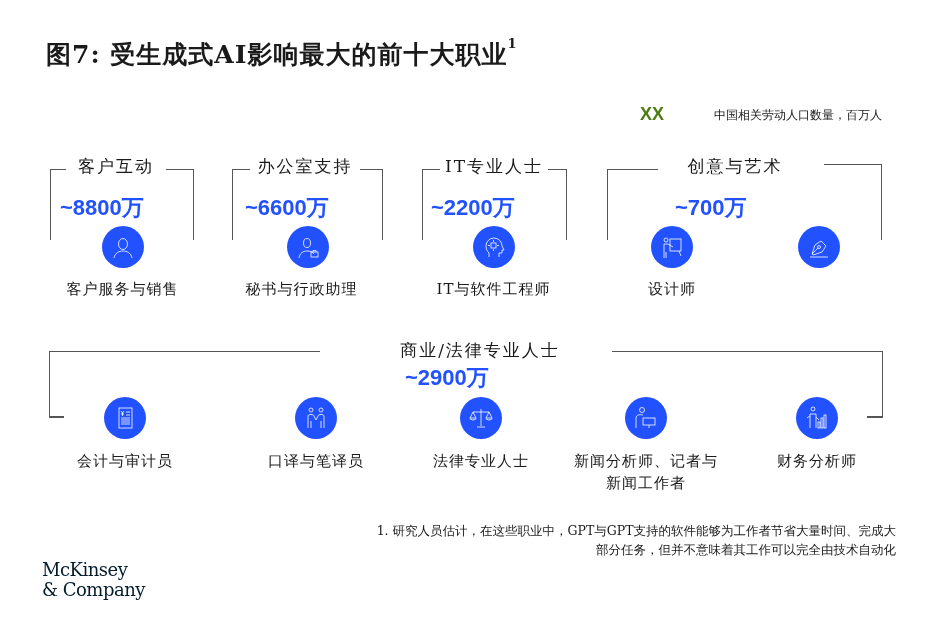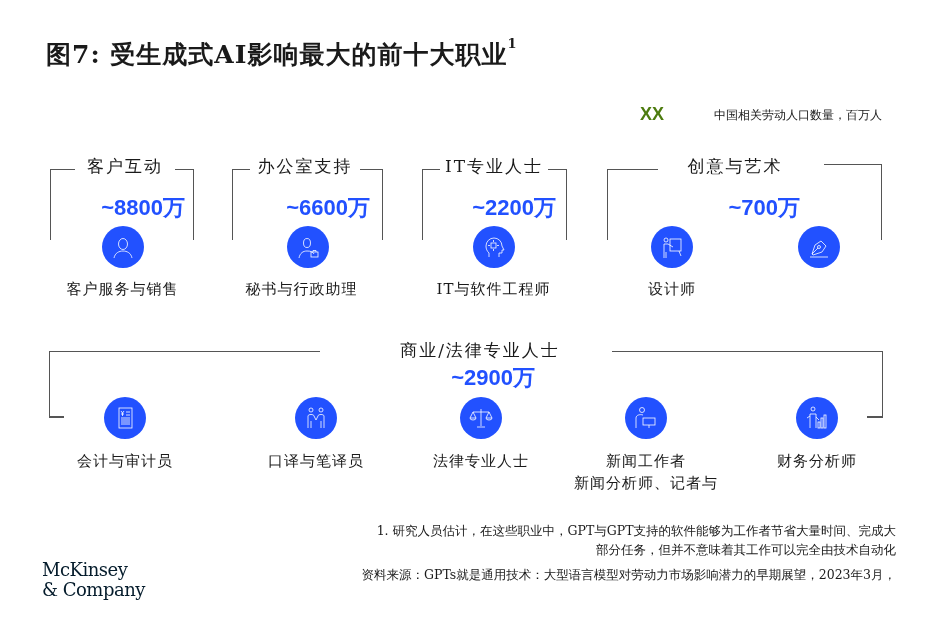--- a/index.html
+++ b/index.html
@@ -6,39 +6,39 @@
   body{width:940px;height:638px;position:relative;overflow:hidden;font-family:"DejaVu Serif",serif;color:#1a1a1a;}
   .abs{position:absolute;}
   .title{left:46px;top:38px;font-size:25px;font-weight:bold;font-family:"DejaVu Serif",serif;letter-spacing:1px;white-space:nowrap;}
   .title sup{font-size:13px;position:relative;top:-6px;}
   .legend-xx{left:640px;top:104px;font-family:"Liberation Sans",sans-serif;font-weight:bold;color:#4d7c0f;font-size:18px;}
   .legend-text{left:688px;top:107px;font-size:12px;white-space:nowrap;margin-left:26px;}
   .bracket-l{border-left:1.5px solid #555;border-top:1.5px solid #555;}
   .bracket-r{border-right:1.5px solid #555;border-top:1.5px solid #555;}
   .line{background:#555;}
   .cat{font-size:17px;white-space:nowrap;text-align:center;background:#fff;letter-spacing:2px;}
-  .num{font-family:"Liberation Sans",sans-serif;font-weight:bold;color:#2251ff;font-size:22px;white-space:nowrap;text-align:right;}
+  .num{font-family:"Liberation Sans",sans-serif;font-weight:bold;color:#2251ff;font-size:22px;white-space:nowrap;text-align:left;}
   .circle{width:42px;height:42px;border-radius:50%;background:#2251ff;display:flex;align-items:center;justify-content:center;}
   .circle svg{width:26px;height:26px;}
   .job{font-size:15px;text-align:center;line-height:22px;white-space:nowrap;letter-spacing:1px;}
   .fn{font-size:12.5px;text-align:right;line-height:19px;white-space:nowrap;}
   .logo{left:42px;top:560px;font-family:"DejaVu Serif",serif;font-size:18px;line-height:20px;color:#051c2c;letter-spacing:-0.5px;}
 </style>
 </head>
 <body>
 
 <div class="abs title"><span>图7: 受生成式AI影响最大的前十大职业</span><sup>1</sup></div>
 
 <div class="abs legend-xx">XX</div>
 <div class="abs legend-text">中国相关劳动人口数量，百万人</div>
 
 <div>
   <div class="abs bracket-l" style="left:50px;top:169px;width:120px;height:70px;"></div>
   <div class="abs bracket-r" style="left:120px;top:169px;width:73px;height:70px;"></div>
-  <div class="abs cat" style="left:75px;top:155px;width:100px;">客户互动</div>
+  <div class="abs cat" style="left:66px;top:155px;width:100px;">客户互动</div>
   <div class="abs num" style="left:60px;top:193px;width:125px;">~8800万</div>
   <div class="abs circle" style="left:102px;top:226px;">
     <svg viewBox="0 0 26 26" fill="none" stroke="#fff" stroke-width="0.8">
         <ellipse cx="13" cy="10" rx="4.5" ry="5.5"></ellipse>
         <path d="M4 24c1-5 5-7 9-7s8 2 9 7"></path>
       </svg>
   </div>
   <div class="abs job" style="left:45px;top:278px;width:155px;">客户服务与销售</div>
 </div>
 
@@ -134,40 +134,39 @@
 
   <div class="abs circle" style="left:625px;top:397px;">
     <svg viewBox="0 0 26 26" fill="none" stroke="#fff" stroke-width="0.8">
         <circle cx="9" cy="5" r="2.5"></circle>
         <path d="M3 23V13c0-3 4-4 7-3"></path>
         <rect x="10" y="13" width="12" height="7"></rect>
         <path d="M16 20v3"></path>
       </svg>
   </div>
   <div class="abs job" style="left:556px;top:450px;width:180px;">
-    <div>新闻工作者</div>
-      <div>新闻分析师、记者与</div>
+    <div>新闻分析师、记者与</div>
+      <div>新闻工作者</div>
   </div>
 
   <div class="abs circle" style="left:796px;top:397px;">
     <svg viewBox="0 0 26 26" fill="none" stroke="#fff" stroke-width="0.8">
         <circle cx="9" cy="4" r="2"></circle>
         <path d="M6 23V9h6v14M3 13l3-2M12 12l3 3"></path>
         <rect x="14" y="17" width="2" height="6"></rect>
         <rect x="17" y="13" width="2" height="10"></rect>
         <rect x="20" y="10" width="2" height="13"></rect>
       </svg>
   </div>
   <div class="abs job" style="left:742px;top:450px;width:150px;">财务分析师</div>
 </div>
 
 <div class="abs fn" style="right:44px;top:521px;">
   <div>1. 研究人员估计，在这些职业中，GPT与GPT支持的软件能够为工作者节省大量时间、完成大</div>
   <div>部分任务，但并不意味着其工作可以完全由技术自动化</div>
 </div>
 <div class="abs fn" style="right:44px;top:565px;">
-  <div>资料来源：GPTs就是通用技术：大型语言模型对劳动力市场影响潜力的早期展望，2023年3月，</div>
 </div>
 
 <div class="abs logo">
   <div>McKinsey</div>
   <div>&amp; Company</div>
 </div>
 
 </body></html>

